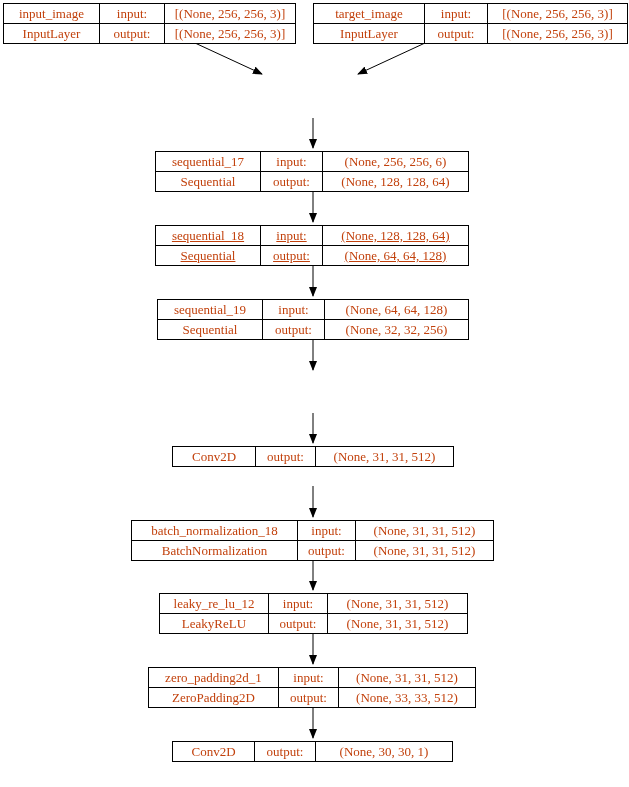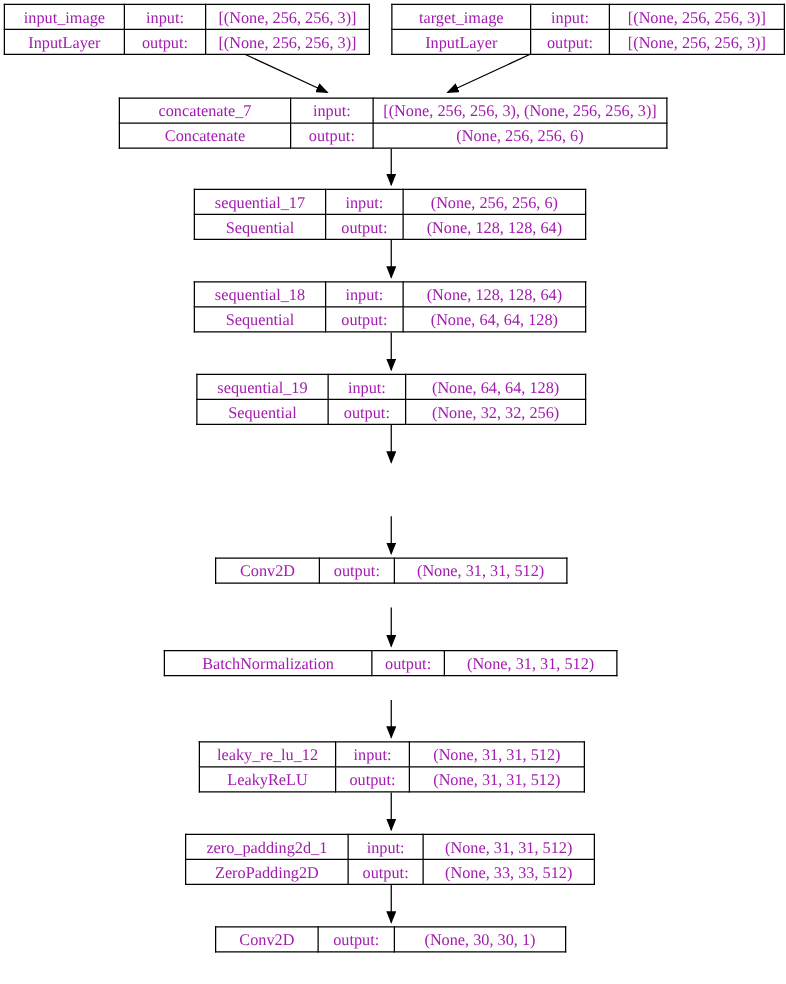--- a/index.html
+++ b/index.html
@@ -13,21 +13,21 @@
     height: 787px;
     background: #ffffff;
     font-family: "Liberation Serif", "DejaVu Serif", serif;
   }
   table.node {
     position: absolute;
     border-collapse: collapse;
     table-layout: fixed;
     background: #ffffff;
     font-size: 13px;
-    color: #a21caf;
+    color: #c2410c;
     padding-left: 40px;
   }
   table.node td {
     border: 1px solid #000000;
     height: 19px;
     line-height: 19px;
     text-align: center;
     vertical-align: middle;
     padding: 0 2px;
     white-space: nowrap;
@@ -103,39 +103,20 @@
       <td>[(None, 256, 256, 3)]</td>
     </tr>
     <tr>
       <td>InputLayer</td>
       <td>output:</td>
       <td>[(None, 256, 256, 3)]</td>
     </tr>
   </tbody>
     </table>
 
-  <table class="node" style="left:95px; top:78px;">
-    <colgroup>
-        <col style="width:137px">
-        <col style="width:66px">
-        <col style="width:235px">
-      </colgroup>
-    <tbody>
-        <tr>
-      <td>concatenate_7</td>
-      <td>input:</td>
-      <td>[(None, 256, 256, 3), (None, 256, 256, 3)]</td>
-    </tr>
-    <tr>
-      <td>Concatenate</td>
-      <td>output:</td>
-      <td>(None, 256, 256, 6)</td>
-    </tr>
-  </tbody>
-    </table>
 
   <table class="node" style="left:155px; top:151px;">
     <colgroup>
         <col style="width:105px">
         <col style="width:62px">
         <col style="width:146px">
       </colgroup>
     <tbody>
         <tr>
       <td>sequential_17</td>
@@ -143,21 +124,21 @@
       <td>(None, 256, 256, 6)</td>
     </tr>
     <tr>
       <td>Sequential</td>
       <td>output:</td>
       <td>(None, 128, 128, 64)</td>
     </tr>
   </tbody>
     </table>
 
-  <table class="node" style="left:155px; top:225px;">
+  <table class="node" style="left:155px; top:225px;text-decoration:underline;">
     <colgroup>
         <col style="width:105px">
         <col style="width:62px">
         <col style="width:146px">
       </colgroup>
     <tbody>
         <tr>
       <td>sequential_18</td>
       <td>input:</td>
       <td>(None, 128, 128, 64)</td>
@@ -206,20 +187,25 @@
   </tbody>
     </table>
 
   <table class="node" style="left:131px; top:520px;">
     <colgroup>
         <col style="width:166px">
         <col style="width:58px">
         <col style="width:138px">
       </colgroup>
     <tbody>
+        <tr>
+      <td>batch_normalization_18</td>
+      <td>input:</td>
+      <td>(None, 31, 31, 512)</td>
+    </tr>
     <tr>
       <td>BatchNormalization</td>
       <td>output:</td>
       <td>(None, 31, 31, 512)</td>
     </tr>
   </tbody>
     </table>
 
   <table class="node" style="left:159px; top:593px;">
     <colgroup>

